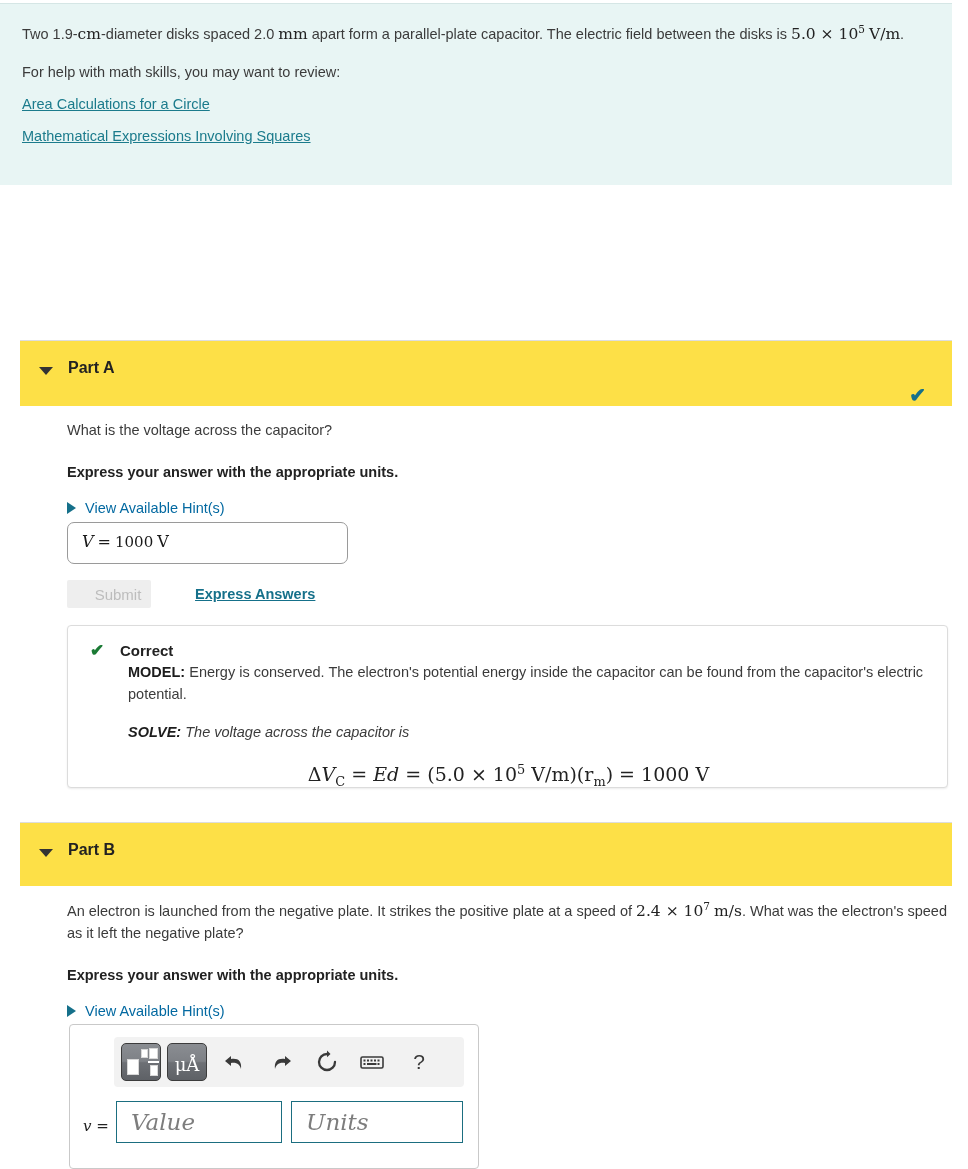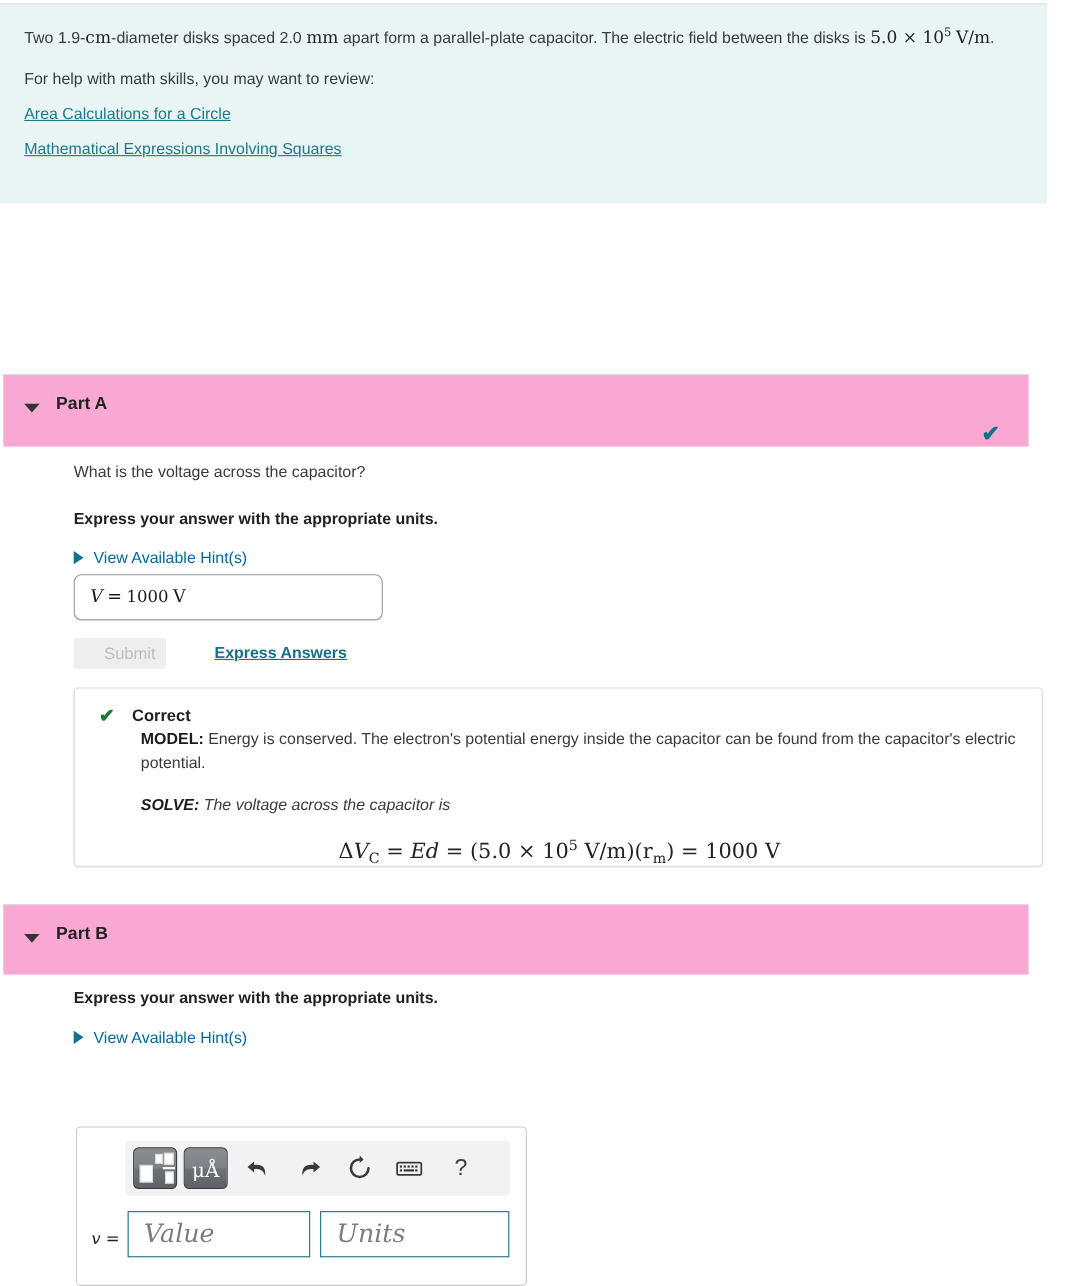--- a/index.html
+++ b/index.html
@@ -68,23 +68,23 @@
   }
   sub.sb {
     font-size: 0.68em;
     vertical-align: sub;
     line-height: 0;
   }
 
   
   .part-header {
     position: absolute;
-    left: 3px;
+    left: 20px;
     width: 932px;
-    background: #f9a8d4;
+    background: #fde047;
     border-top: 1px solid #dddddd;
     box-sizing: border-box;
   }
   .part-header .caret {
     position: absolute;
     left: 19px;
     top: 26px;
     width: 0; height: 0;
     border-left: 7px solid transparent;
     border-right: 7px solid transparent;
@@ -376,20 +376,21 @@
     <span class="m" style="font-size:19px;"><span>Δ</span><span class="mi">V</span><sub class="sb">C</sub><span> = </span><span class="mi">Ed</span><span> = (</span><span>5.0 × 10</span><sup class="exp">5</sup><span class="mu"> V/m</span><span>)(</span><span class="mu">r</span><sub class="sb mu">m</sub><span>)</span><span> = </span><span>1000 V</span></span>
   </div>
 </div>
 
 <div class="part-header" style="top:822px;height:64px;">
   <span class="caret"></span>
   <span class="part-title">Part B</span>
 </div>
 
 <div class="part-body" style="left:67px;top:900px;width:884px;">
+  <p class="q-text"><span>An electron is launched from the negative plate. It strikes the positive plate at a speed of </span><span class="m"><span>2.4 × 10</span><sup class="exp">7</sup></span> <span class="m mu">m/s</span><span>. What was the electron's speed as it left the negative plate?</span></p>
   <p class="q-bold">Express your answer with the appropriate units.</p>
   <span class="hint-link"><span class="hint-tri"></span><span>View Available Hint(s)</span></span>
 </div>
 
 <div class="ans-widget">
   <div class="toolbar">
 
     <div class="tb-btn t1">
       <span class="tmpl-icon" style="left:4px;top:3px;width:32px;height:31px;">
         <i style="left:1px;top:12px;width:12px;height:16px;"></i>

